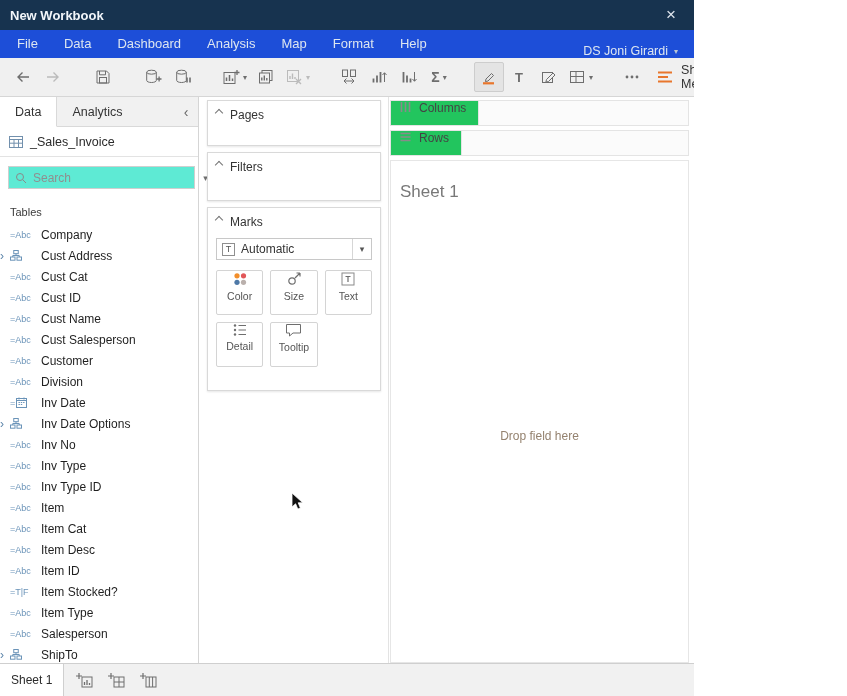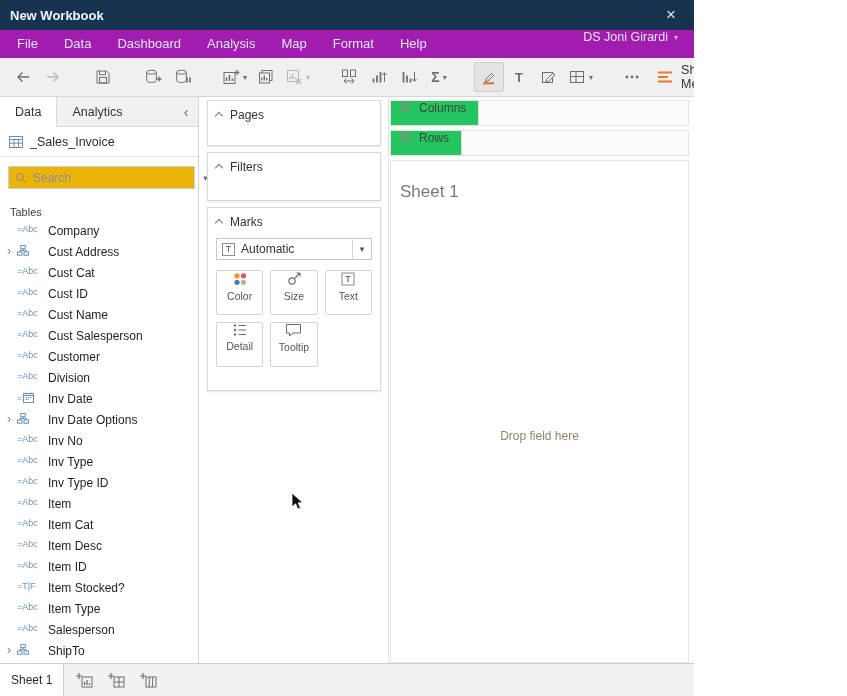--- a/index.html
+++ b/index.html
@@ -6,21 +6,21 @@
   html,body{width:847px;height:696px;overflow:hidden}
   body{font-family:"Liberation Sans",sans-serif;background:#fff;font-size:12px;color:#333}
   .app{width:694px;height:696px;display:flex;flex-direction:column;position:relative;overflow:hidden}
 
   
   .titlebar{height:30px;background:#17334f;display:flex;align-items:center;padding:0 10px;flex:none}
   .titlebar .title{font-size:13px;font-weight:bold;color:#f2f6fa}
   .titlebar .close{margin-left:auto;font-size:17px;color:#dfe6ee;width:26px;text-align:center;line-height:30px}
 
   
-  .menubar{height:28px;background:#a21caf;display:flex;align-items:flex-start;padding:0 4px;flex:none}
+  .menubar{height:28px;background:#1d4ed8;display:flex;align-items:flex-end;padding:0 4px;flex:none}
   .menu-item{padding:0 13px;line-height:28px;font-size:13px;color:#dde6f0}
   .menu-user{margin-left:auto;padding:0 12px;font-size:12.5px;color:#dde6f0;display:flex;align-items:center;gap:6px}
   .menu-user .ucaret{font-size:8px;color:#b9c6d4}
 
   
   .toolbar{height:39px;background:#f0f0f0;border-bottom:1px solid #d6d6d6;display:flex;align-items:center;padding:0 8px;flex:none}
   .tb-btn{height:30px;min-width:30px;display:flex;align-items:center;justify-content:center;color:#6e6e6e;padding:0 3px;border-radius:2px;border:1px solid transparent}
   .tb-btn.disabled{opacity:.4}
   .tb-btn.active{background:#e4e4e4;border:1px solid #cdcdcd}
   .caret{font-size:8px;color:#6e6e6e;margin-left:3px}
@@ -32,36 +32,36 @@
   .main{flex:1;display:flex;min-height:0;background:#fff}
 
   
   .data-panel{width:199px;flex:none;border-right:1px solid #d5d5d5;display:flex;flex-direction:column;min-height:0}
   .panel-tabs{height:30px;flex:none;display:flex;align-items:stretch;background:#f1f1f1;border-bottom:1px solid #d9d9d9;font-size:12.5px}
   .ptab{display:flex;align-items:center;padding:0 15px;color:#333}
   .ptab.active{background:#fff;border-right:1px solid #d9d9d9;margin-bottom:-1px;border-bottom:1px solid #fff}
   .collapse{margin-left:auto;width:24px;display:flex;align-items:center;justify-content:center;color:#666;font-size:14px}
   .datasource{height:30px;flex:none;display:flex;align-items:center;gap:7px;padding:0 9px;border-bottom:1px solid #e3e3e3;font-size:12.5px;color:#2b2b2b;background:#fff}
   .search-row{flex:none;display:flex;align-items:center;padding:9px 5px 9px 8px;gap:3px}
-  .search-box{flex:1;height:23px;border:1px solid #cfcfcf;display:flex;align-items:center;padding:0 6px;gap:6px;background:#eab308}
+  .search-box{flex:1;height:23px;border:1px solid #cfcfcf;display:flex;align-items:center;padding:0 6px;gap:6px;background:#5eead4}
   .search-box input{border:none;outline:none;flex:1;font-family:"Liberation Sans",sans-serif;font-size:12px;color:#444;min-width:0;background:transparent}
   .search-box input::placeholder{color:#8f8f8f}
   .search-caret{color:#707070;font-size:9px;width:15px;text-align:center;flex:none}
   .tables-label{flex:none;padding:8px 10px 6px;font-size:11px;color:#3b3b3b}
   .field-list{flex:1;overflow:hidden}
-  .field-row{height:21px;display:flex;align-items:flex-start;padding-left:7px}
+  .field-row{height:21px;display:flex;align-items:center;}
   .f-chev{width:10px;flex:none;font-size:12px;color:#5f87ab;line-height:1}
   .f-icon{width:31px;flex:none;display:flex;align-items:center;gap:1px}
   .ficon-text{font-size:9px;color:#6a93b8;white-space:nowrap}
   .f-label{font-size:12px;color:#1f1f1f;white-space:nowrap}
 
   
   .cards-panel{width:190px;flex:none;border-right:1px solid #e3e3e3;padding:3px 7px 0 8px;display:flex;flex-direction:column;gap:6px;min-height:0}
   .card{border:1px solid #d9d9d9;background:#fff;box-shadow:0 1px 2px rgba(0,0,0,.10);padding:7px 8px;flex:none}
-  .card-header{display:flex;align-items:center;gap:8px;font-size:12px;color:#333}
+  .card-header{display:flex;align-items:flex-start;gap:8px;font-size:12px;color:#333}
   .chev-up{width:6px;height:6px;border-left:1.4px solid #757575;border-top:1.4px solid #757575;transform:rotate(45deg);display:inline-block;margin-top:2px}
   .card.pages{height:46px}
   .card.filters{height:49px}
   .card.marks{height:184px}
   .mark-type{margin-top:9px;height:22px;border:1px solid #c8c8c8;display:flex;align-items:center;padding-left:5px;background:#fff}
   .mt-ticon{width:13px;height:13px;border:1px solid #8f8f8f;font-size:9px;color:#555;display:flex;align-items:center;justify-content:center;margin-right:6px;flex:none}
   .mt-label{flex:1;font-size:12px;color:#333}
   .mt-caret{width:19px;border-left:1px solid #d6d6d6;align-self:stretch;display:flex;align-items:center;justify-content:center;font-size:9px;color:#555;flex:none}
   .marks-grid{display:grid;grid-template-columns:repeat(3,1fr);gap:7px;margin-top:10px}
   .mark-btn{height:45px;border:1px solid #d4d4d4;border-radius:2px;background:#fff;display:flex;flex-direction:column;align-items:center;gap:3px}

